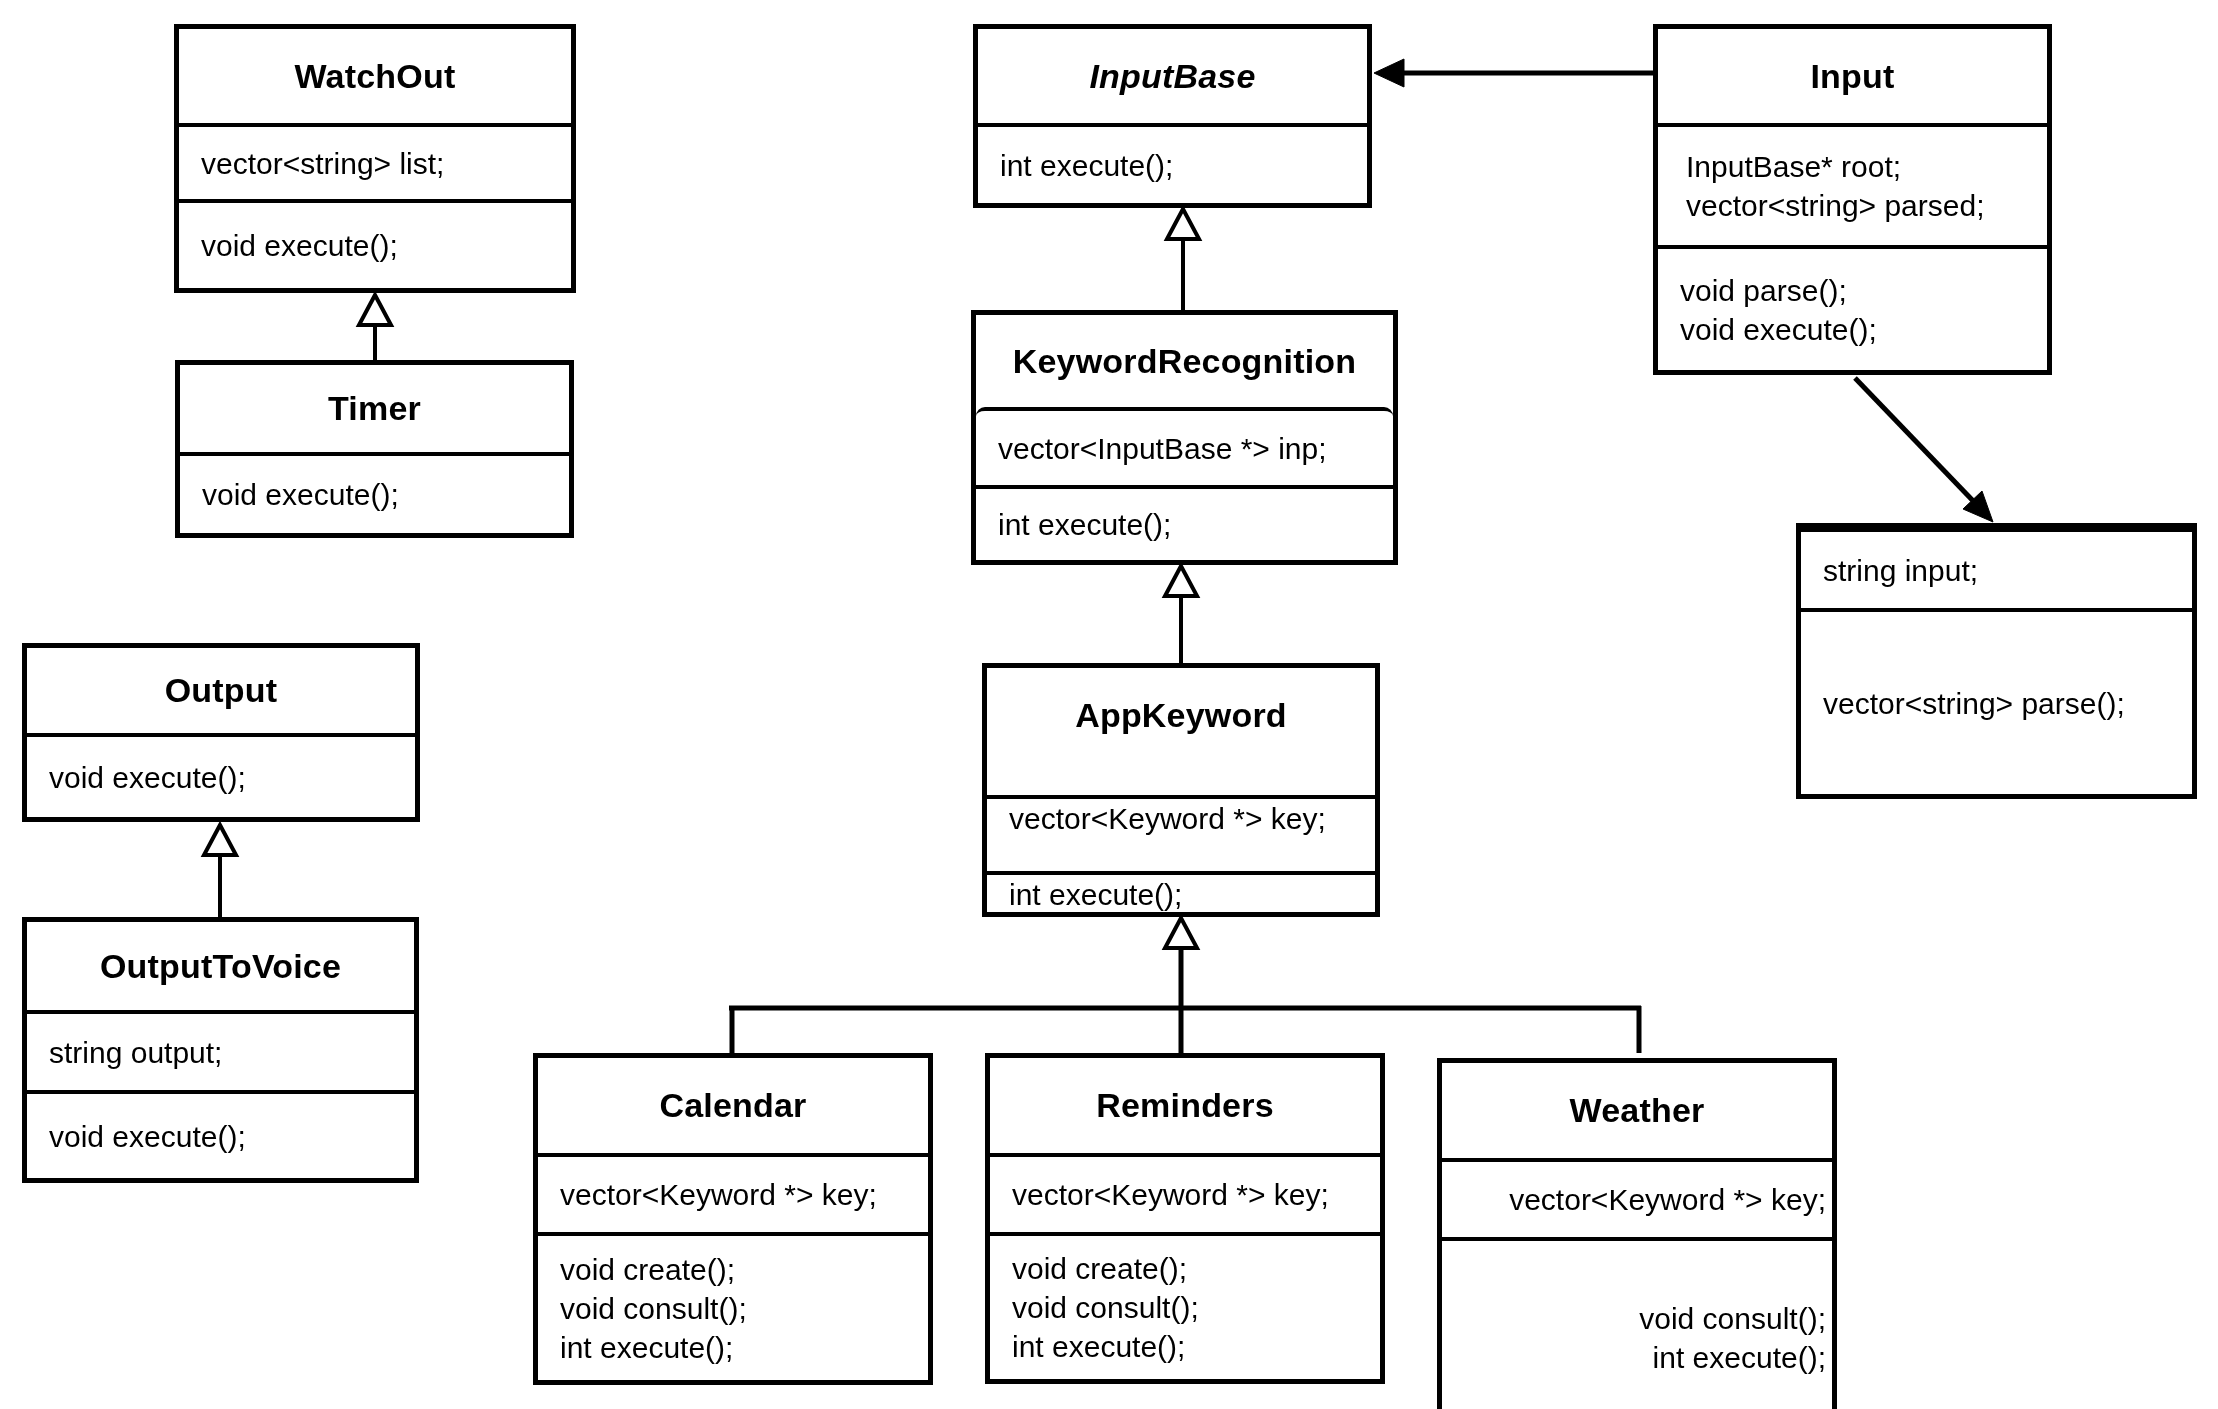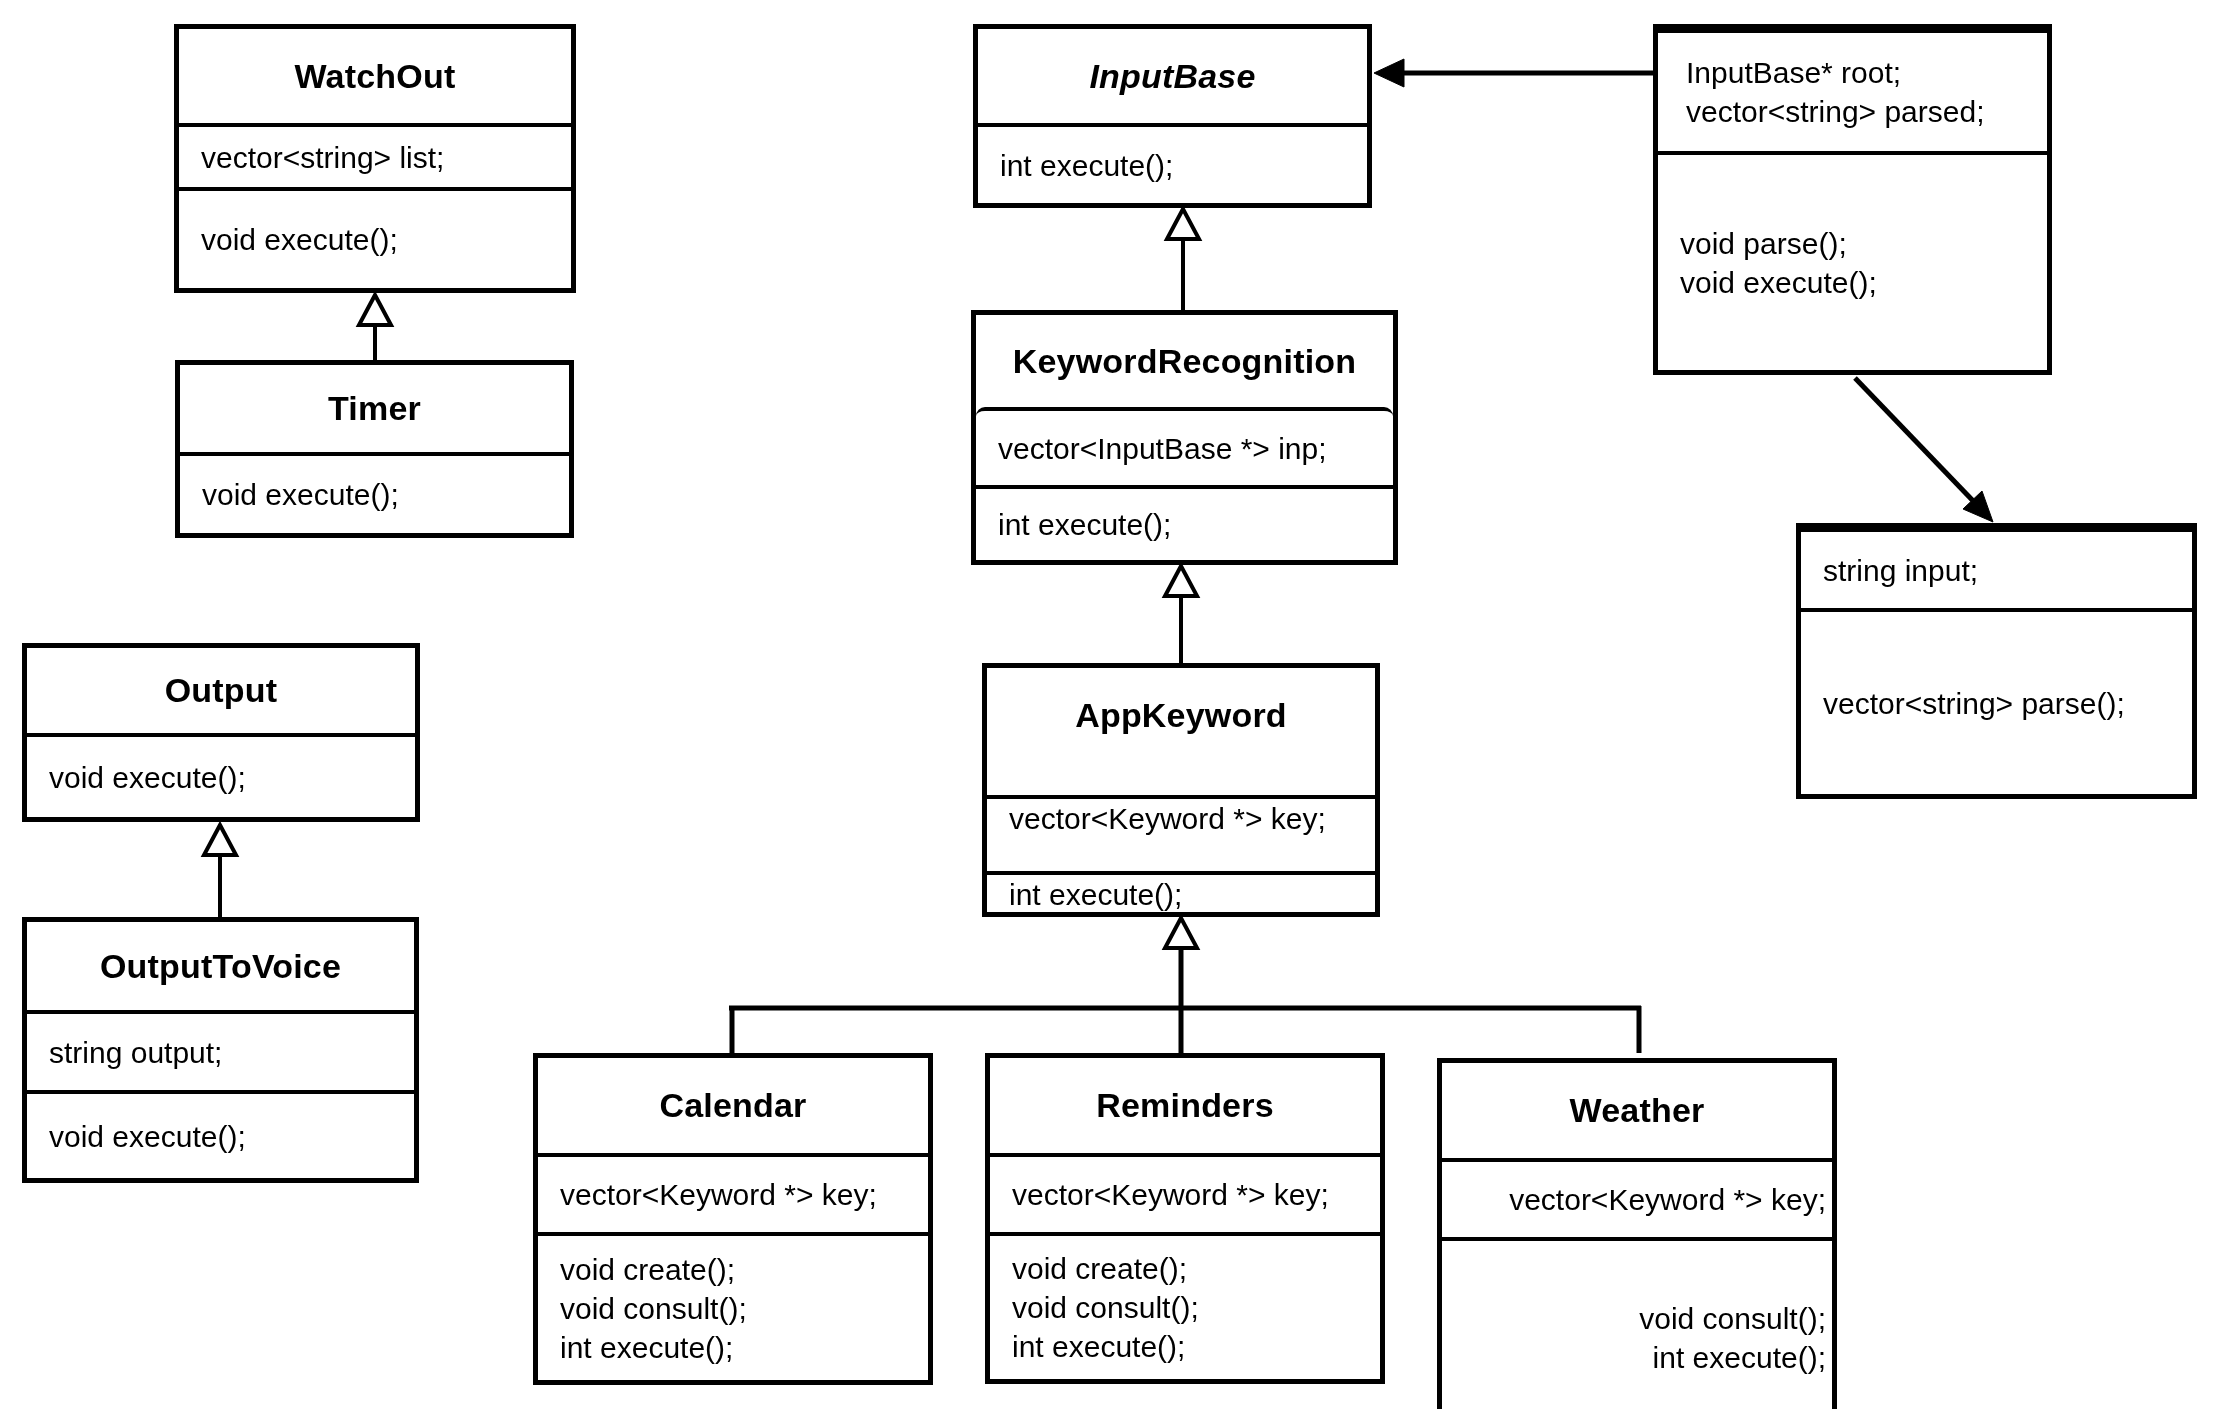--- a/index.html
+++ b/index.html
@@ -117,21 +117,21 @@
     </g>
 
     <g>
       <line class="conn" stroke-width="5" x1="1855" y1="378" x2="1978" y2="506"></line>
       <polygon class="tri-solid" points="1993,522 1982,491 1963,509"></polygon>
     </g>
   </svg>
 
   <div class="uml-class" style="left:174px;top:24px;width:402px;height:269px;">
     <div class="uml-title" style="height:94px;">WatchOut</div>
-    <div class="uml-section" style="height:64px;">
+    <div class="uml-section" style="height:76px;">
       <div class="uml-line">vector&lt;string&gt; list;</div>
     </div>
     <div class="uml-section grow">
       <div class="uml-line">void execute();</div>
     </div>
   </div>
 
   <div class="uml-class" style="left:175px;top:360px;width:399px;height:178px;">
     <div class="uml-title" style="height:87px;">Timer</div>
     <div class="uml-section grow">
@@ -177,20 +177,21 @@
     <div class="uml-title" style="height:94px;">AppKeyword</div>
     <div class="uml-section" style="height:79px;">
       <div class="uml-line">vector&lt;Keyword *&gt; key;</div>
     </div>
     <div class="uml-section grow">
       <div class="uml-line">int execute();</div>
     </div>
   </div>
 
   <div class="uml-class" style="left:1653px;top:24px;width:399px;height:351px;">
+    <div class="uml-title" style="height:94px;">Input</div>
     <div class="uml-section" style="height:122px;padding-left:28px;">
       <div class="uml-line">InputBase* root;</div>
       <div class="uml-line">vector&lt;string&gt; parsed;</div>
     </div>
     <div class="uml-section grow">
       <div class="uml-line">void parse();</div>
       <div class="uml-line">void execute();</div>
     </div>
   </div>
 

